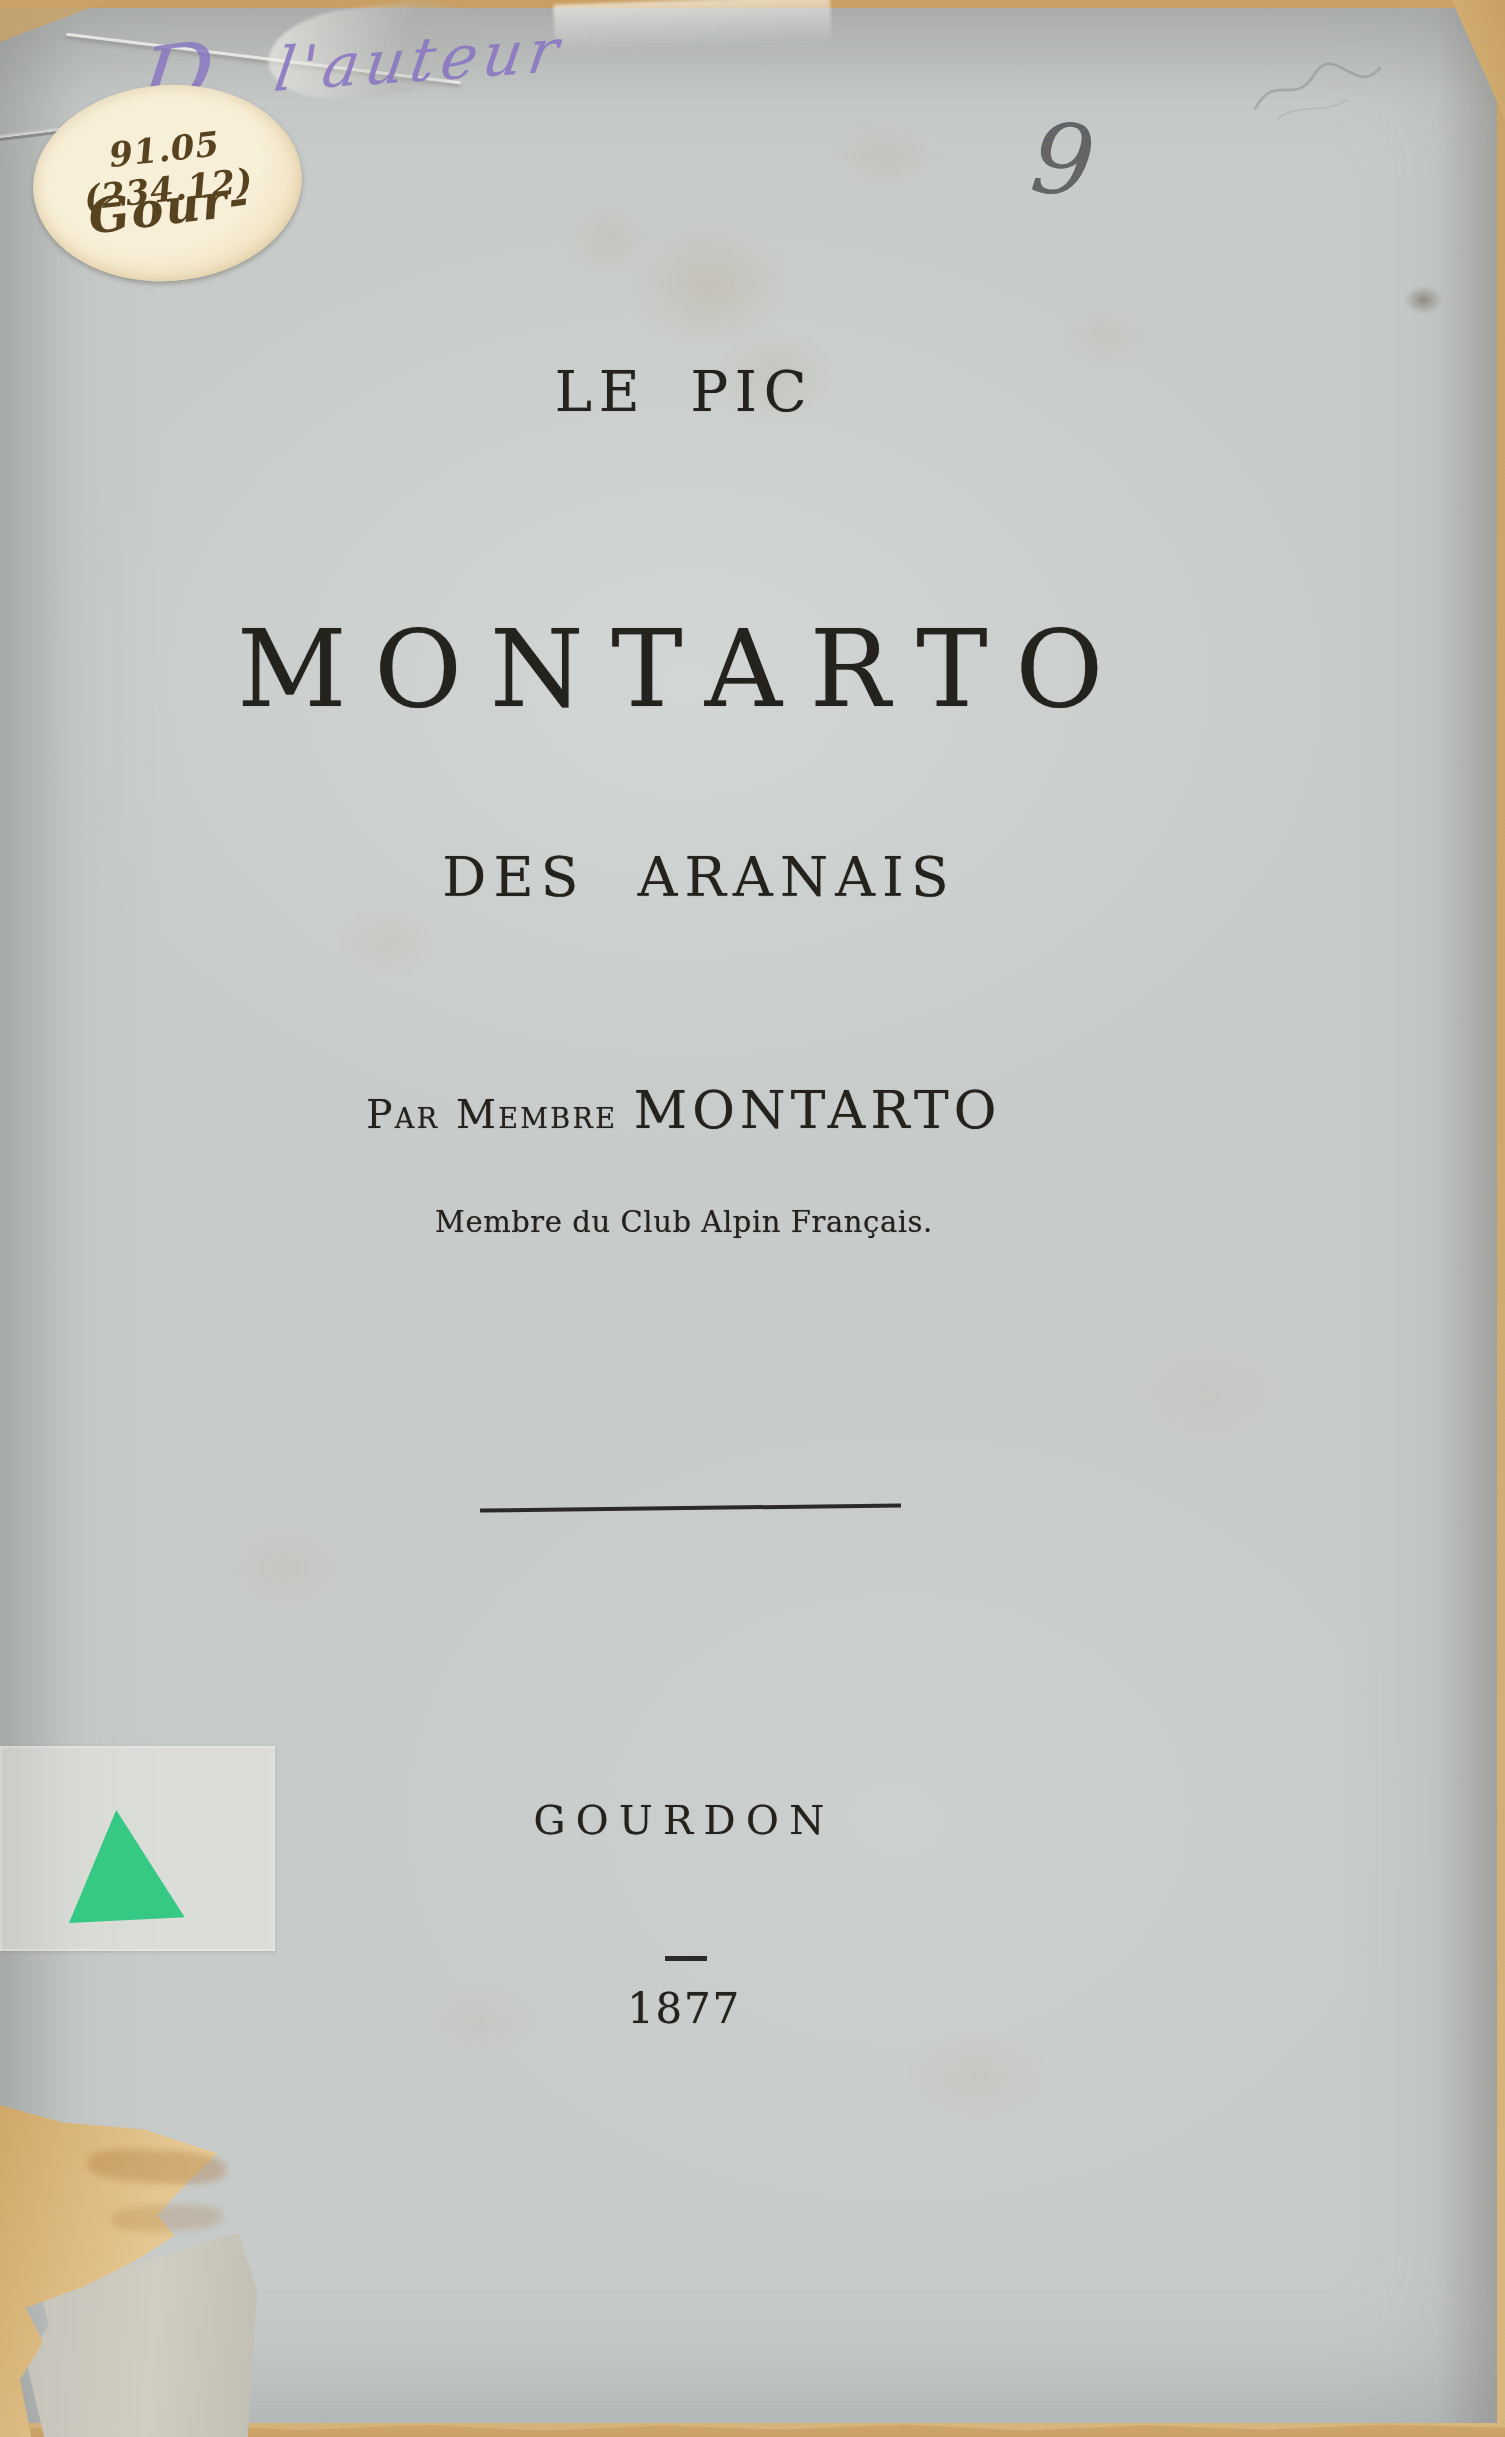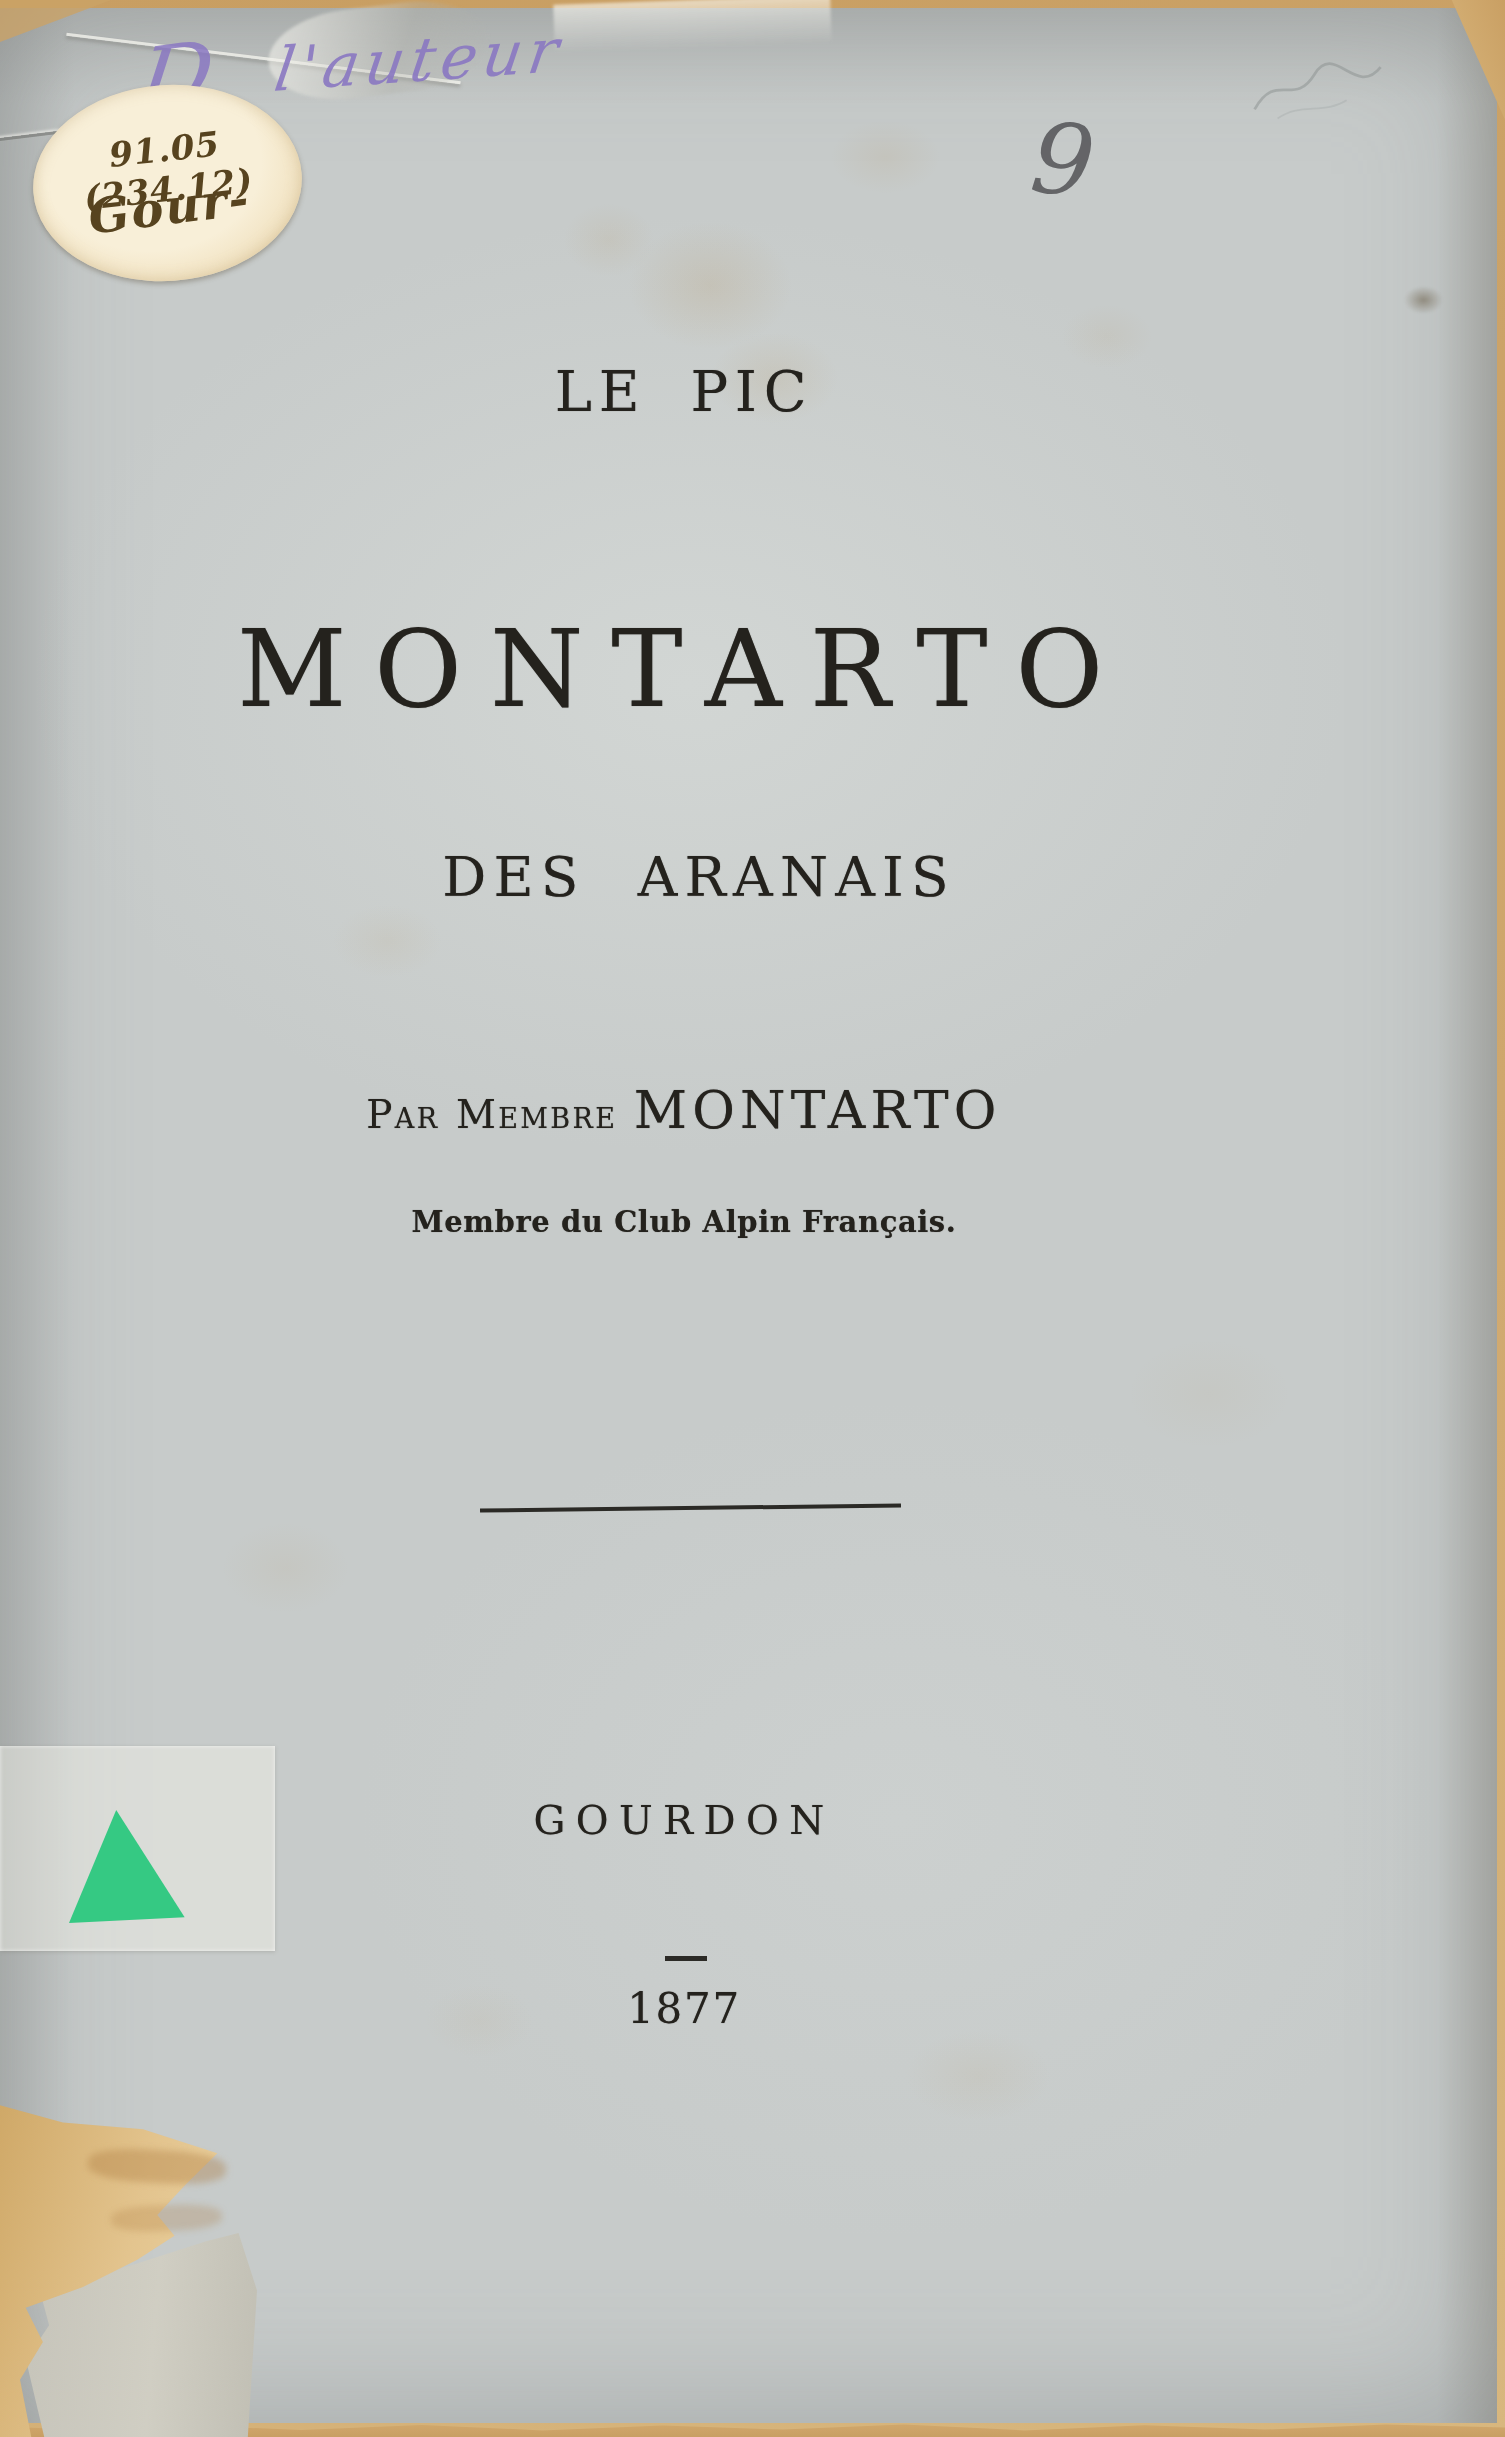--- a/index.html
+++ b/index.html
@@ -68,21 +68,21 @@
   .print{position:absolute;left:0;width:1506px;padding-right:138px;text-align:center;
     color:#24221d;z-index:2;text-shadow:0 0 0.9px rgba(30,28,24,.55);}
   #t-lepic{top:319px;font-size:56px;letter-spacing:.12em;word-spacing:.35em;margin-top:40px;}
   #t-de{top:491px;font-size:28px;letter-spacing:.1em;}
   #t-montarto{top:607px;font-size:107px;letter-spacing:.26em;}
   #t-aranais{top:845px;font-size:55px;letter-spacing:.13em;word-spacing:.5em;padding-left:30px;}
   #t-byline{top:1080px;font-size:39px;}
   .byline-small{font-variant:small-caps;letter-spacing:.06em;}
   .byline-sep{display:inline-block;width:16.6px;}
   .byline-name{font-size:52px;letter-spacing:.1em;}
-  #t-membre{top:1205px;font-size:29px;letter-spacing:.02em;font-weight:bold;}
+  #t-membre{top:1205px;font-size:29px;letter-spacing:.02em;}
   #rule{position:absolute;left:480px;top:1506px;width:421px;height:3.7px;z-index:2;
     background:#2b2a26;transform:rotate(-.7deg);}
   #t-toulouse{top:1797px;font-size:40px;letter-spacing:.26em;}
   #t-imprimerie{top:1882px;font-size:30px;letter-spacing:.045em;}
   #dash{position:absolute;left:665px;top:1956px;width:42px;height:4.6px;background:#2b2a26;z-index:2;}
   #t-year{top:1984px;font-size:42px;letter-spacing:.04em;}
   
   #tape{position:absolute;left:0;top:1746px;width:275px;height:205px;z-index:3;
     background:rgba(240,240,233,.48);
     box-shadow:inset 0 0 4.6px rgba(255,255,255,.65), 0 0.9px 3.7px rgba(118,118,108,.3);}

